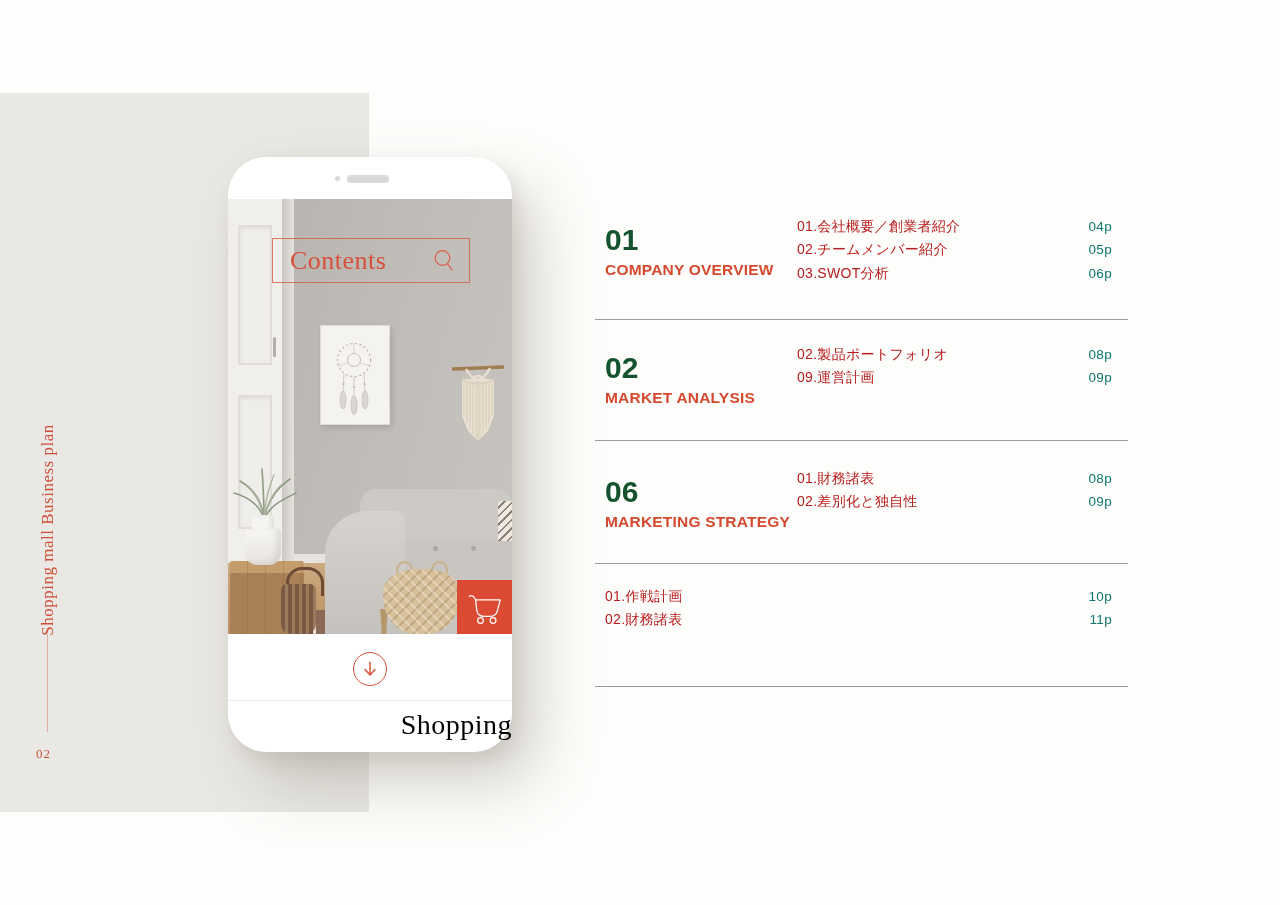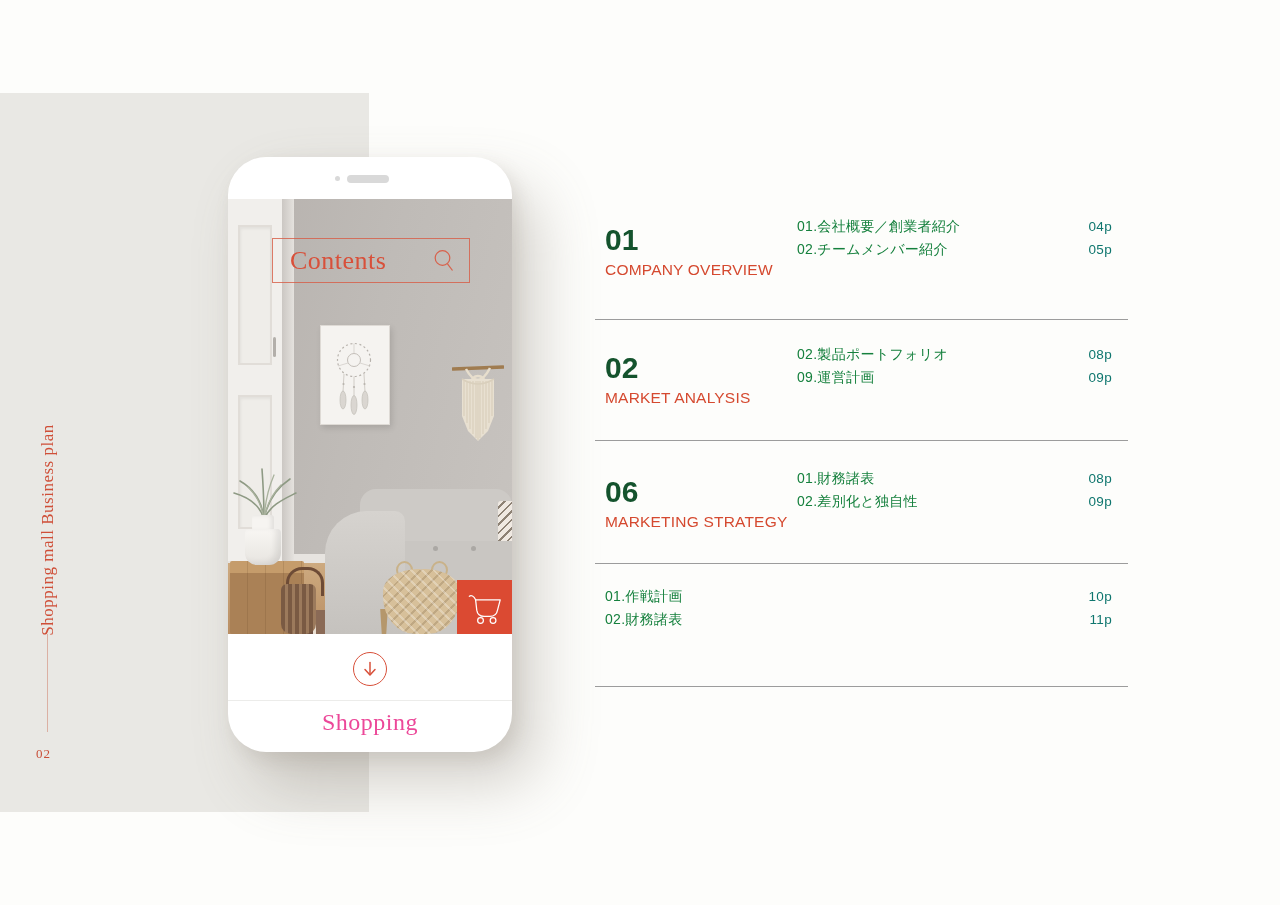--- a/index.html
+++ b/index.html
@@ -103,34 +103,34 @@
   .searchbar span{
     font-family:"Liberation Serif","DejaVu Serif",serif;
     font-size:26px;color:#d8503a;letter-spacing:.5px;
   }
   .cart-btn{left:229px;top:381px;width:55px;height:54px;background:#db4a32;
     display:flex;align-items:center;justify-content:center;}
   
   .arrow-btn{left:125px;top:495px;width:32px;height:32px;border:1.4px solid #d8503a;
     border-radius:50%;display:flex;align-items:center;justify-content:center;}
   .phone-divider{left:0;top:543px;width:284px;height:1px;background:#ececea;}
-  .shop-label{left:0;top:552px;width:284px;text-align:center;
+  .shop-label{left:0;top:552px;width:284px;text-align:right;
     font-family:"Liberation Serif","DejaVu Serif",serif;
-    font-size:24px;color:#ec4899;letter-spacing:.5px;}
+    font-size:28px;color:#000000;letter-spacing:.5px;}
 
   
   .toc{left:605px;top:0;width:523px;height:905px;}
   .toc-sec{position:absolute;left:0;width:100%;display:flex;}
   .s1{top:218px;} .s2{top:346px;} .s3{top:470px;} .s4{top:588px;}
   .sec-head{flex:0 0 192px;padding-top:7px;}
   .sec-num{font-size:30px;font-weight:700;line-height:1;color:#14532d;margin-bottom:6px;}
-  .sec-title{font-size:15.5px;font-weight:400;letter-spacing:.2px;color:#d5492f;white-space:nowrap;}
+  .sec-title{font-size:15.5px;font-weight:700;letter-spacing:.2px;color:#d5492f;white-space:nowrap;}
   .sec-items{flex:1;padding-right:16px;}
   .row{display:flex;justify-content:space-between;align-items:baseline;height:23.3px;}
-  .lbl{font-size:14px;color:#15803d;letter-spacing:.3px;}
+  .lbl{font-size:14px;color:#b91c1c;letter-spacing:.3px;}
   .pg{font-size:13.5px;color:#0f766e;letter-spacing:.3px;}
   .hr{position:absolute;left:-10px;width:533px;height:1px;background:#9c9c9c;}
   .hr1{top:319px;} .hr2{top:440px;} .hr3{top:563px;} .hr4{top:686px;}
 </style>
 </head>
 <body>
 
 <div class="abs gray-panel"></div>
 
 <div class="abs v-title">
@@ -270,20 +270,24 @@
     </div>
     <div class="sec-items">
       <div class="row">
         <span class="lbl">01.会社概要／創業者紹介</span>
         <span class="pg">04p</span>
       </div>
       <div class="row">
         <span class="lbl">02.チームメンバー紹介</span>
         <span class="pg">05p</span>
       </div>
+      <div class="row">
+        <span class="lbl">03.SWOT分析</span>
+        <span class="pg">06p</span>
+      </div>
     </div>
   </section>
 
   <section class="toc-sec s2">
     <div class="sec-head">
       <div class="sec-num">02</div>
       <div class="sec-title">MARKET ANALYSIS</div>
     </div>
     <div class="sec-items">
       <div class="row">

